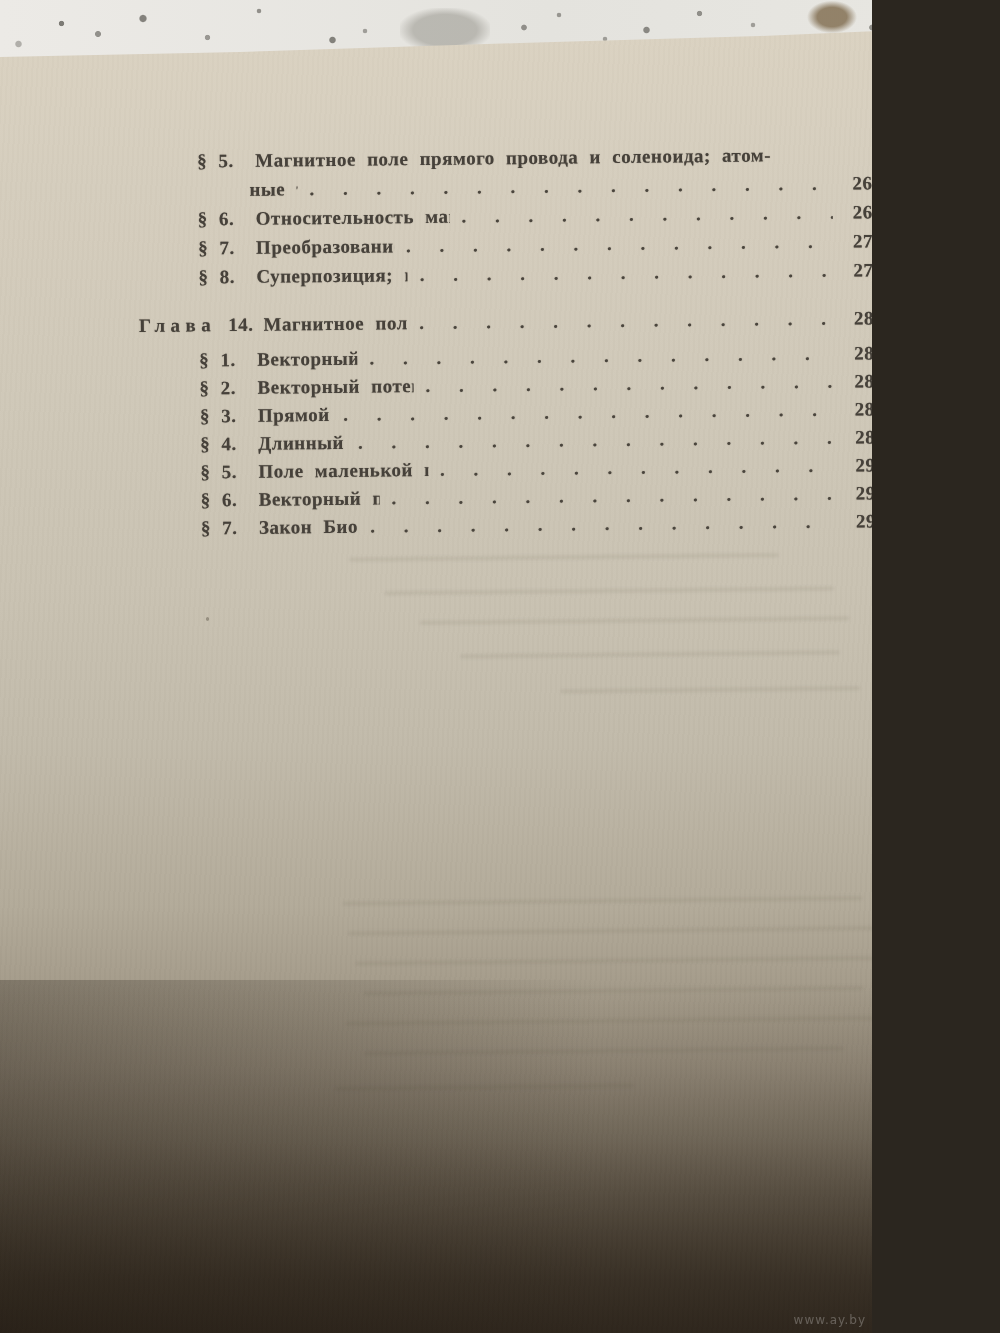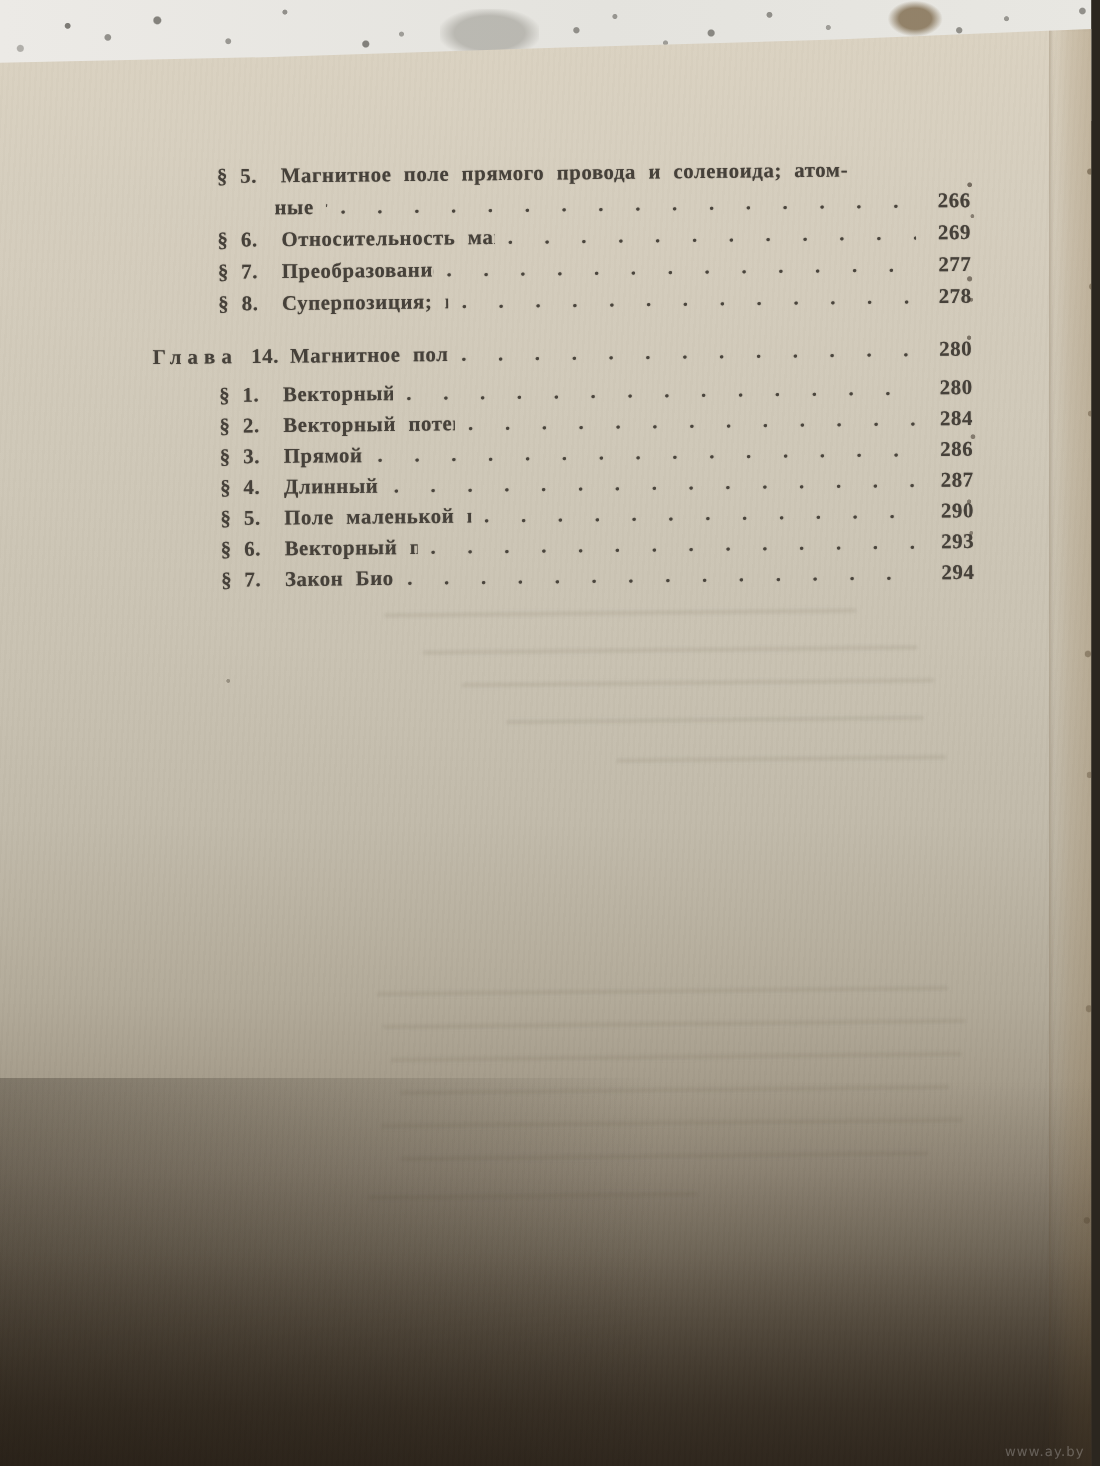--- a/index.html
+++ b/index.html
@@ -1,17 +1,17 @@
 <!DOCTYPE html>
 <html><head>
 <meta charset="utf-8">
 <style>
   html,body{margin:0;padding:0;background:#2b261f;}
   .shot{
-    position:relative;width:992px;height:1333px;overflow:hidden;
+    position:relative;width:872px;height:1333px;overflow:hidden;
     font-family:"Liberation Serif","DejaVu Serif",serif;
   }
   
   .surface{
     position:absolute;left:0;top:0;width:1000px;height:110px;
     background:
       radial-gradient(ellipse, rgba(125,105,75,.8) 0 40%, transparent 68%) 806px 0px / 52px 34px no-repeat,
       radial-gradient(ellipse, rgba(150,148,140,.55) 0 50%, transparent 75%) 400px 8px / 90px 44px no-repeat,
       radial-gradient(circle, rgba(88,86,80,.75) 0 45%, transparent 62%) 58px 20px / 7px 7px no-repeat,
       radial-gradient(circle, rgba(88,86,80,.6) 0 45%, transparent 62%) 94px 30px / 8px 8px no-repeat,

